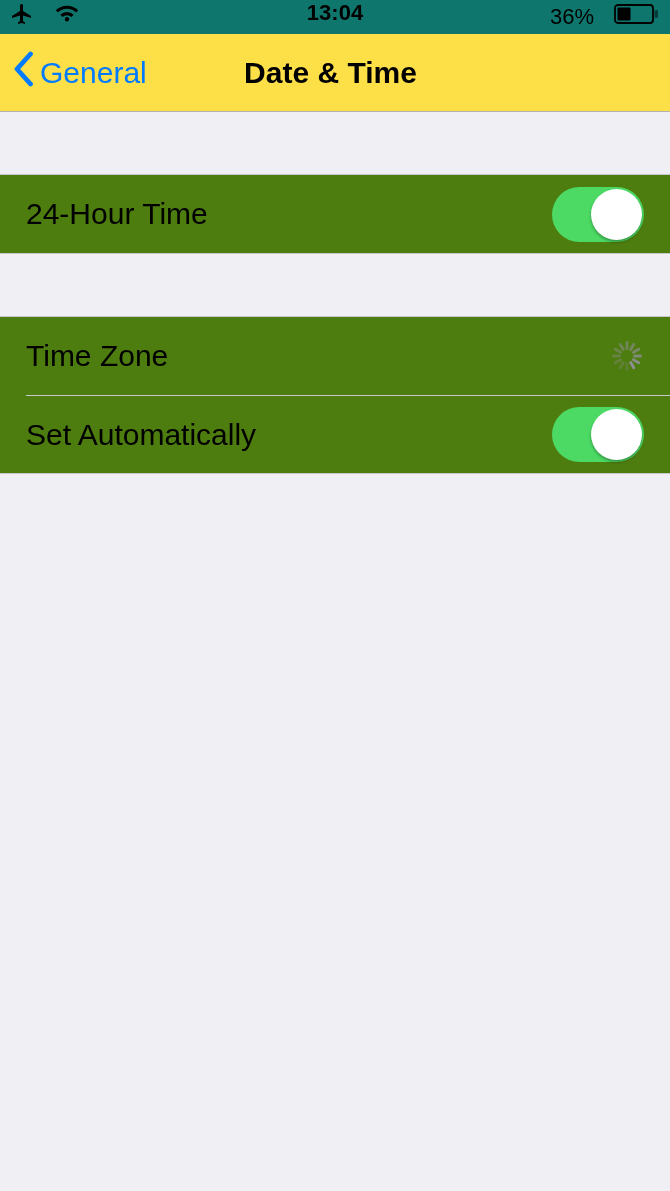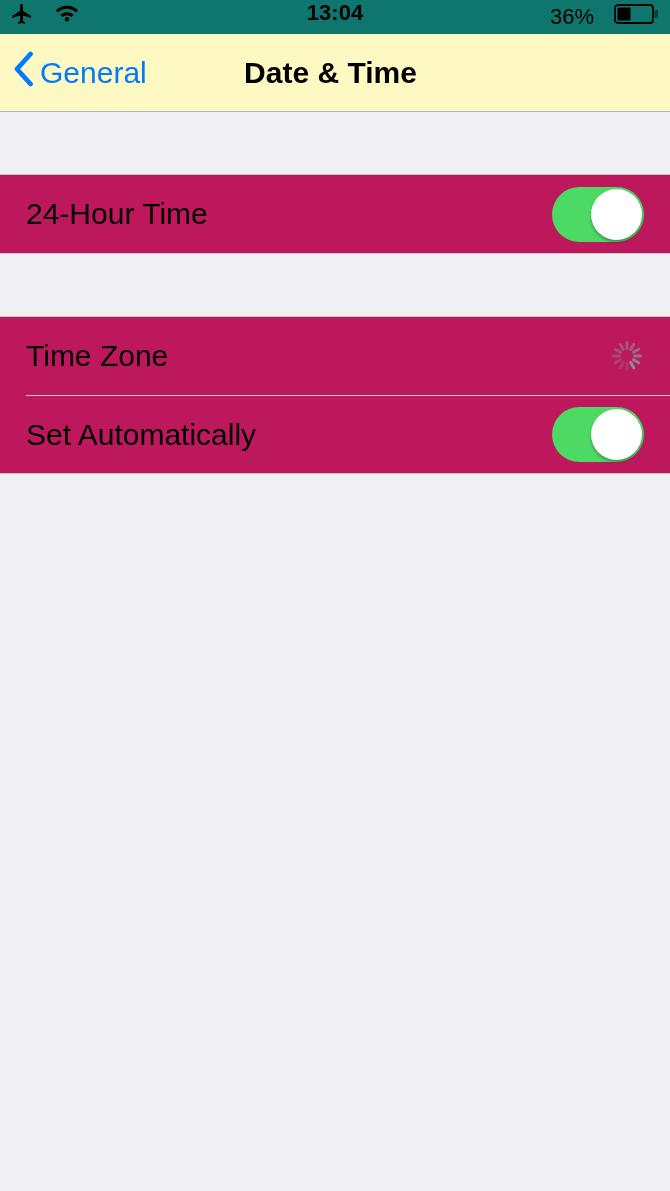--- a/index.html
+++ b/index.html
@@ -35,21 +35,21 @@
       pointer-events:none;
     }
     .battery-text { font-size:22px; font-weight:400; }
 
     
     .nav-bar {
       position:relative;
       height:78px;
       display:flex;
       align-items:center;
-      background:#fef9c3;
+      background:#fde047;
       border-bottom:1px solid #b2b2b2;
     }
     .nav-back {
       display:flex;
       align-items:center;
       color:#007aff;
       font-size:30px;
       font-weight:400;
       padding-left:12px;
       cursor:pointer;
@@ -64,21 +64,21 @@
       left:0; right:9px;
       text-align:center;
       font-size:30px;
       font-weight:600;
       pointer-events:none;
     }
 
     
     .spacer { height:62px; }
     .group {
-      background:#be185d;
+      background:#4d7c0f;
       border-top:1px solid #c8c7cc;
       border-bottom:1px solid #c8c7cc;
     }
     .cell {
       display:flex;
       align-items:center;
       justify-content:space-between;
       min-height:78px;
       padding:0 26px;
     }

